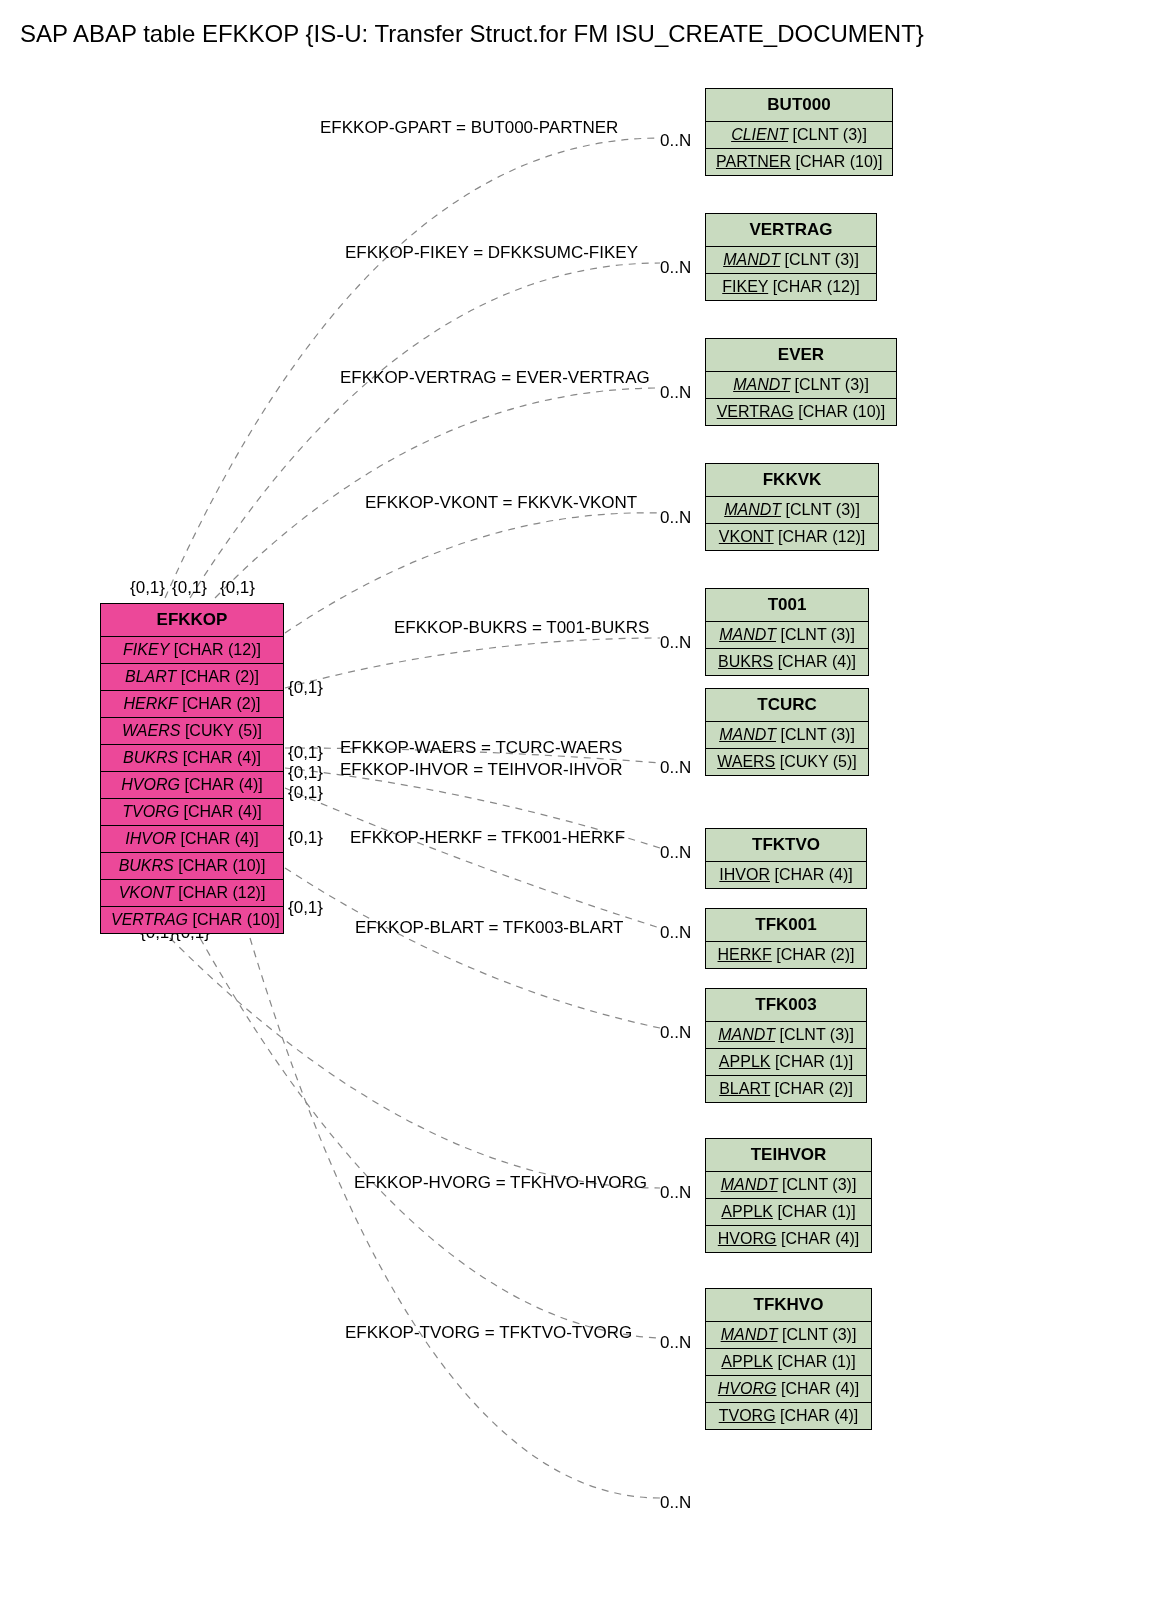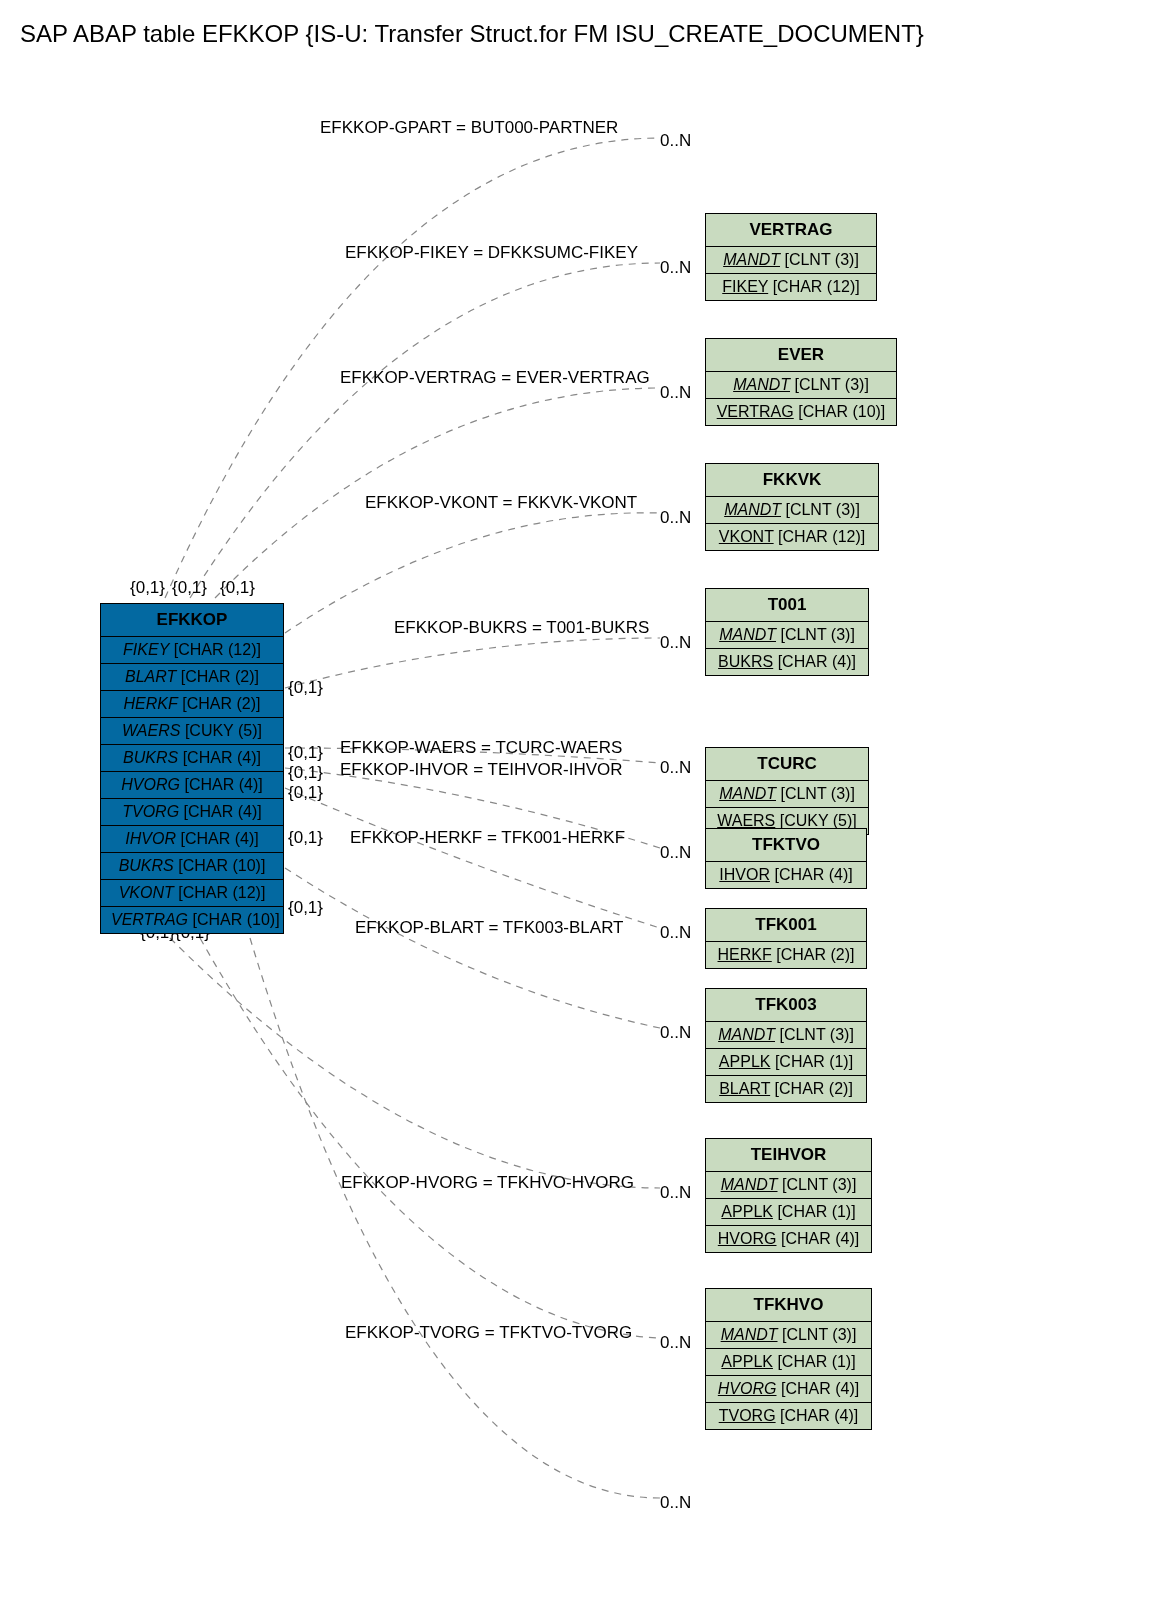--- a/index.html
+++ b/index.html
@@ -19,21 +19,21 @@
   .diagram {
     position: relative;
     width: 1136px;
     height: 1560px;
   }
   .entity {
     position: absolute;
     border: 1px solid #000;
     text-align: center;
   }
-  .entity-main { background: #0369a1; }
+  .entity-main { background: #ec4899; }
   .entity-ref { background: #C9DBC0; }
   .entity-header {
     font-weight: bold;
     padding: 6px 10px;
     border-bottom: 1px solid #000;
   }
   .entity-row {
     padding: 4px 10px;
     border-bottom: 1px solid #000;
     font-size: 16px;
@@ -105,20 +105,25 @@
     <div class="entity-row"><span class="fname">HVORG</span> <span>[CHAR (4)]</span></div>
     <div class="entity-row"><span class="fname">TVORG</span> <span>[CHAR (4)]</span></div>
     <div class="entity-row"><span class="fname">IHVOR</span> <span>[CHAR (4)]</span></div>
     <div class="entity-row"><span class="fname">BUKRS</span> <span>[CHAR (10)]</span></div>
     <div class="entity-row"><span class="fname">VKONT</span> <span>[CHAR (12)]</span></div>
     <div class="entity-row"><span class="fname">VERTRAG</span> <span>[CHAR (10)]</span></div>
   </div>
 
   <div class="label" style="left:300px;top:50px">EFKKOP-GPART = BUT000-PARTNER</div>
   <div class="label" style="left:640px;top:63px">0..N</div>
+  <div class="entity entity-ref" style="left:685px;top:20px;width:186px">
+    <div class="entity-header">BUT000</div>
+    <div class="entity-row"><span class="fname ul">CLIENT</span> <span>[CLNT (3)]</span></div>
+    <div class="entity-row"><span class="ul">PARTNER</span> <span>[CHAR (10)]</span></div>
+  </div>
 
   <div class="label" style="left:325px;top:175px">EFKKOP-FIKEY = DFKKSUMC-FIKEY</div>
   <div class="label" style="left:640px;top:190px">0..N</div>
   <div class="entity entity-ref" style="left:685px;top:145px;width:170px">
     <div class="entity-header">VERTRAG</div>
     <div class="entity-row"><span class="fname ul">MANDT</span> <span>[CLNT (3)]</span></div>
     <div class="entity-row"><span class="ul">FIKEY</span> <span>[CHAR (12)]</span></div>
   </div>
 
   <div class="label" style="left:320px;top:300px">EFKKOP-VERTRAG = EVER-VERTRAG</div>
@@ -141,21 +146,21 @@
   <div class="label" style="left:640px;top:565px">0..N</div>
   <div class="entity entity-ref" style="left:685px;top:520px;width:162px">
     <div class="entity-header">T001</div>
     <div class="entity-row"><span class="fname ul">MANDT</span> <span>[CLNT (3)]</span></div>
     <div class="entity-row"><span class="ul">BUKRS</span> <span>[CHAR (4)]</span></div>
   </div>
 
   <div class="label" style="left:320px;top:670px">EFKKOP-WAERS = TCURC-WAERS</div>
   <div class="label" style="left:320px;top:692px">EFKKOP-IHVOR = TEIHVOR-IHVOR</div>
   <div class="label" style="left:640px;top:690px">0..N</div>
-  <div class="entity entity-ref" style="left:685px;top:679px;width:162px">
+  <div class="entity entity-ref" style="left:685px;top:620px;width:162px">
     <div class="entity-header">TCURC</div>
     <div class="entity-row"><span class="fname ul">MANDT</span> <span>[CLNT (3)]</span></div>
     <div class="entity-row"><span class="ul">WAERS</span> <span>[CUKY (5)]</span></div>
   </div>
 
   <div class="label" style="left:330px;top:760px">EFKKOP-HERKF = TFK001-HERKF</div>
   <div class="label" style="left:640px;top:775px">0..N</div>
   <div class="entity entity-ref" style="left:685px;top:760px;width:160px">
     <div class="entity-header">TFKTVO</div>
     <div class="entity-row"><span class="ul">IHVOR</span> <span>[CHAR (4)]</span></div>
@@ -169,21 +174,21 @@
   </div>
 
   <div class="label" style="left:640px;top:955px">0..N</div>
   <div class="entity entity-ref" style="left:685px;top:920px;width:160px">
     <div class="entity-header">TFK003</div>
     <div class="entity-row"><span class="fname ul">MANDT</span> <span>[CLNT (3)]</span></div>
     <div class="entity-row"><span class="ul">APPLK</span> <span>[CHAR (1)]</span></div>
     <div class="entity-row"><span class="ul">BLART</span> <span>[CHAR (2)]</span></div>
   </div>
 
-  <div class="label" style="left:321px;top:1105px">EFKKOP-HVORG = TFKHVO-HVORG</div>
+  <div class="label" style="left:334px;top:1105px">EFKKOP-HVORG = TFKHVO-HVORG</div>
   <div class="label" style="left:640px;top:1115px">0..N</div>
   <div class="entity entity-ref" style="left:685px;top:1070px;width:165px">
     <div class="entity-header">TEIHVOR</div>
     <div class="entity-row"><span class="fname ul">MANDT</span> <span>[CLNT (3)]</span></div>
     <div class="entity-row"><span class="ul">APPLK</span> <span>[CHAR (1)]</span></div>
     <div class="entity-row"><span class="ul">HVORG</span> <span>[CHAR (4)]</span></div>
   </div>
 
   <div class="label" style="left:325px;top:1255px">EFKKOP-TVORG = TFKTVO-TVORG</div>
   <div class="label" style="left:640px;top:1265px">0..N</div>

